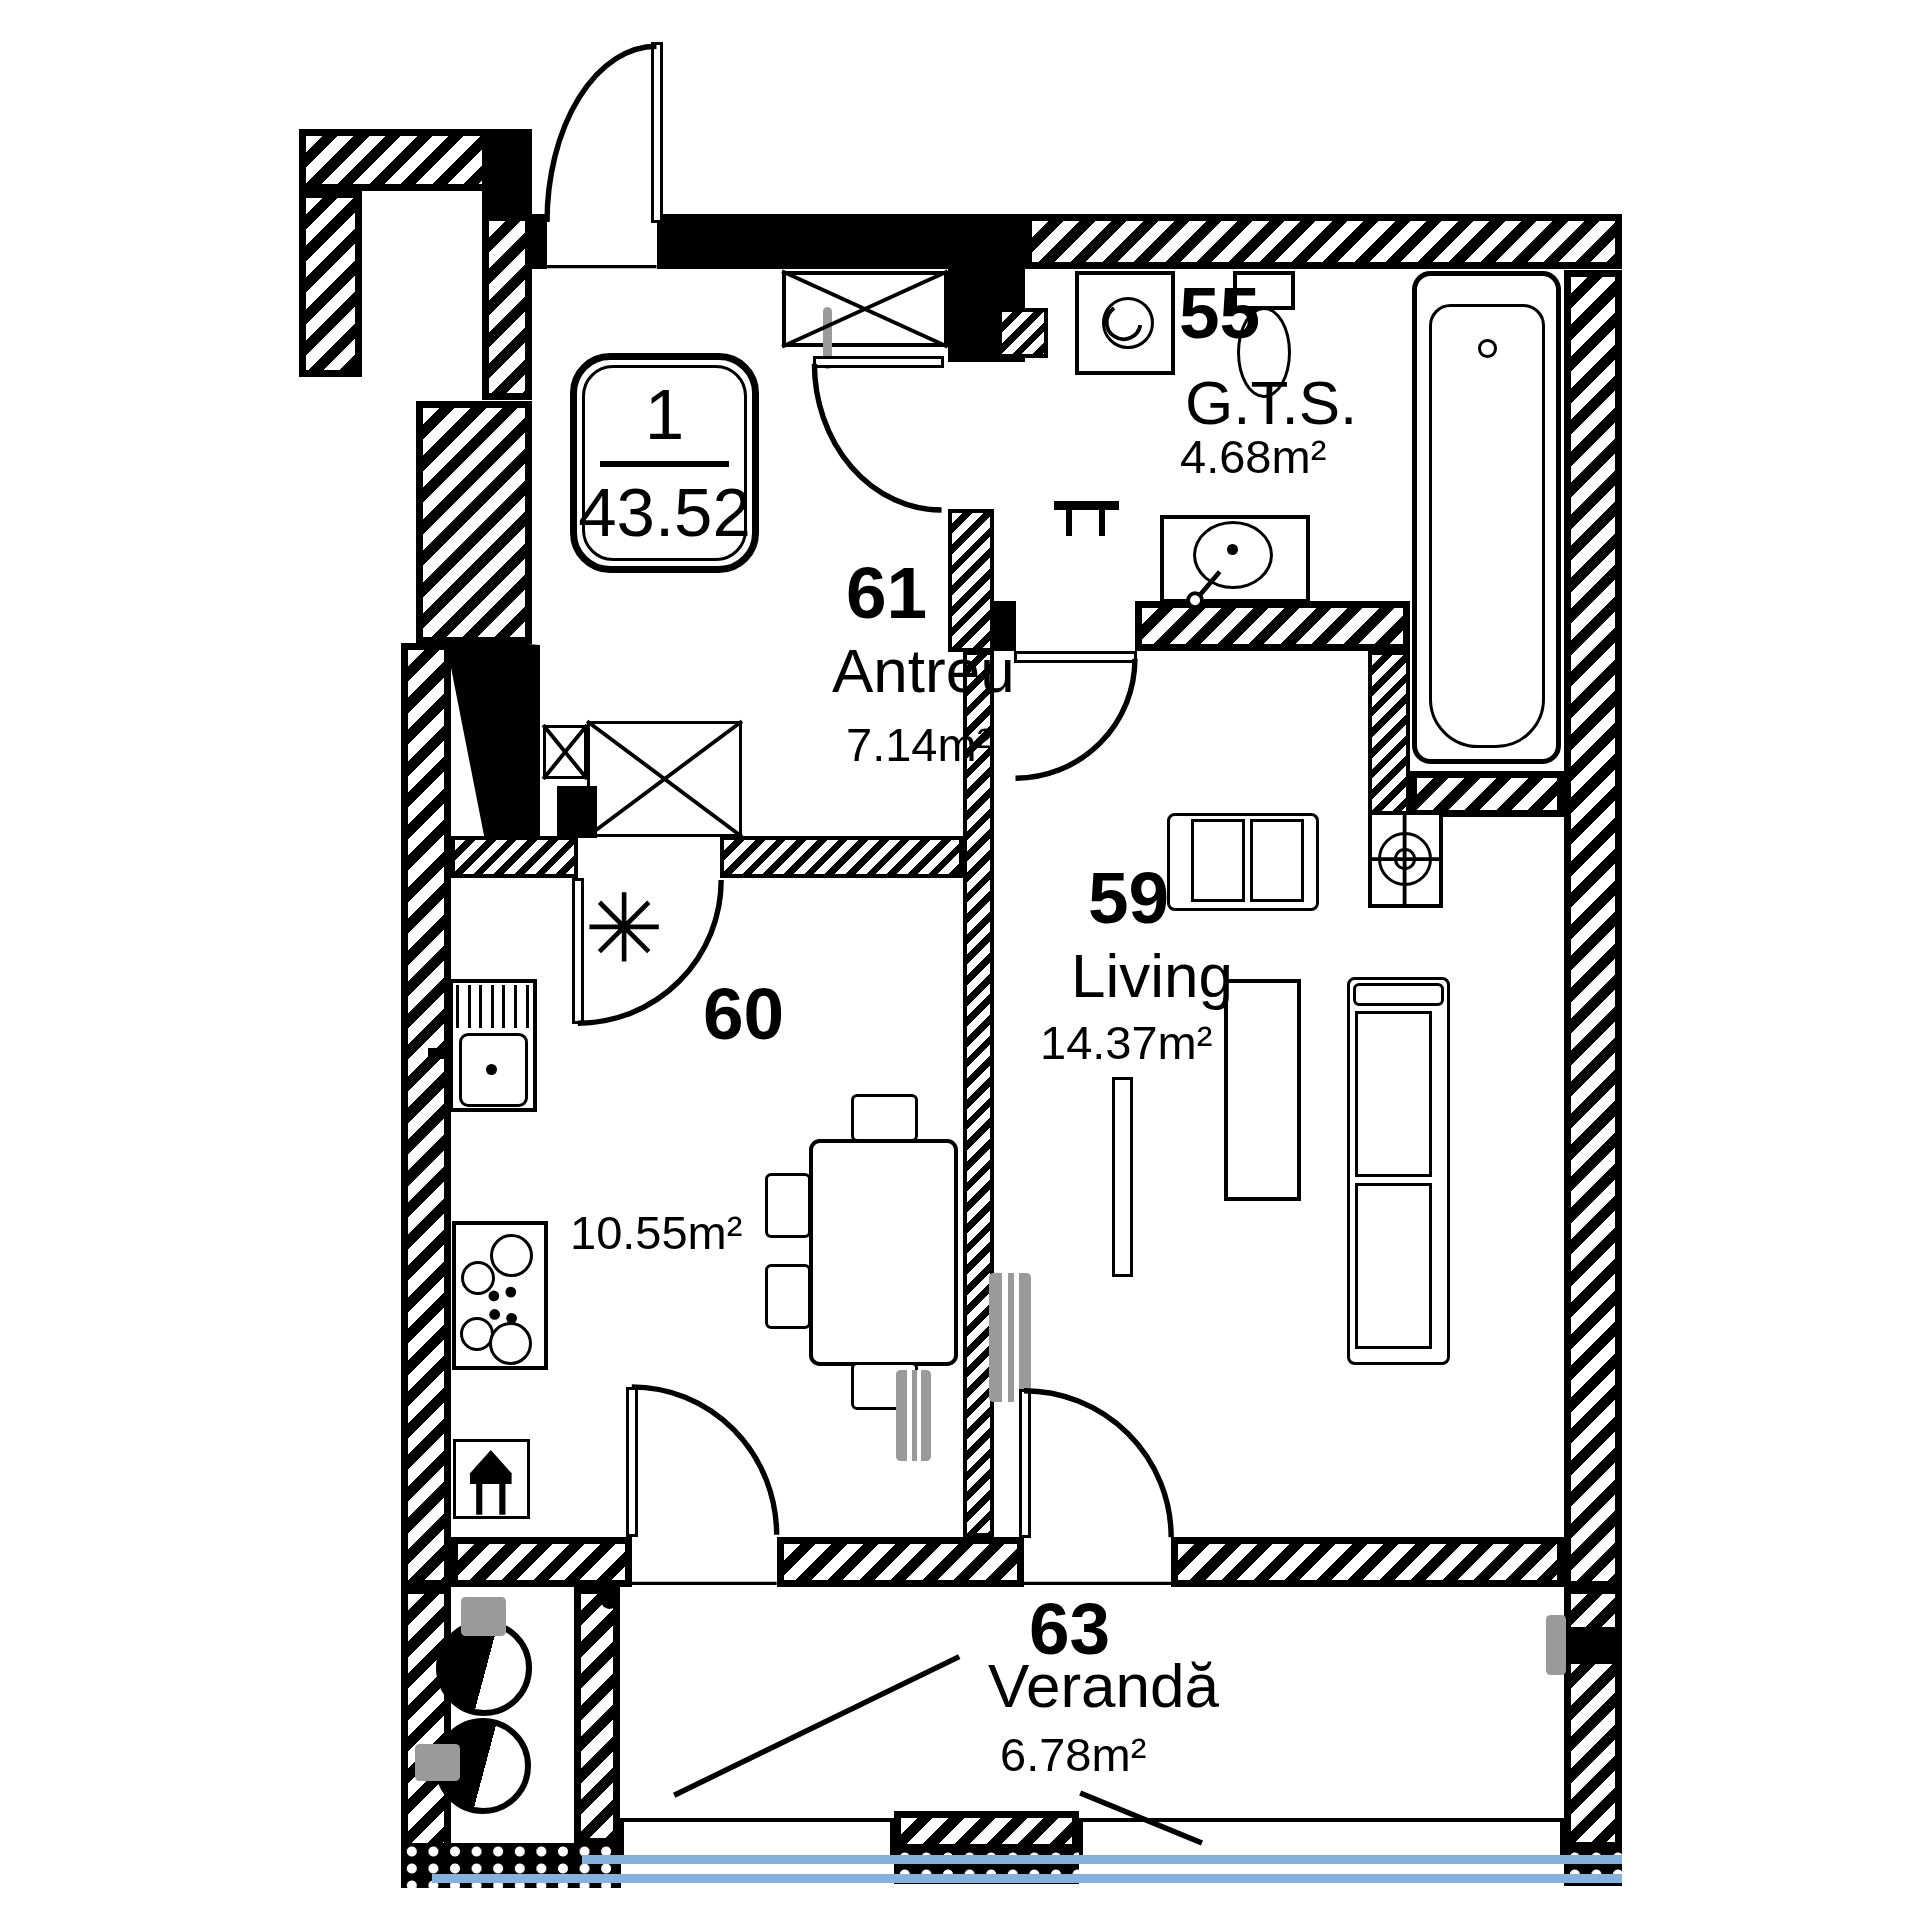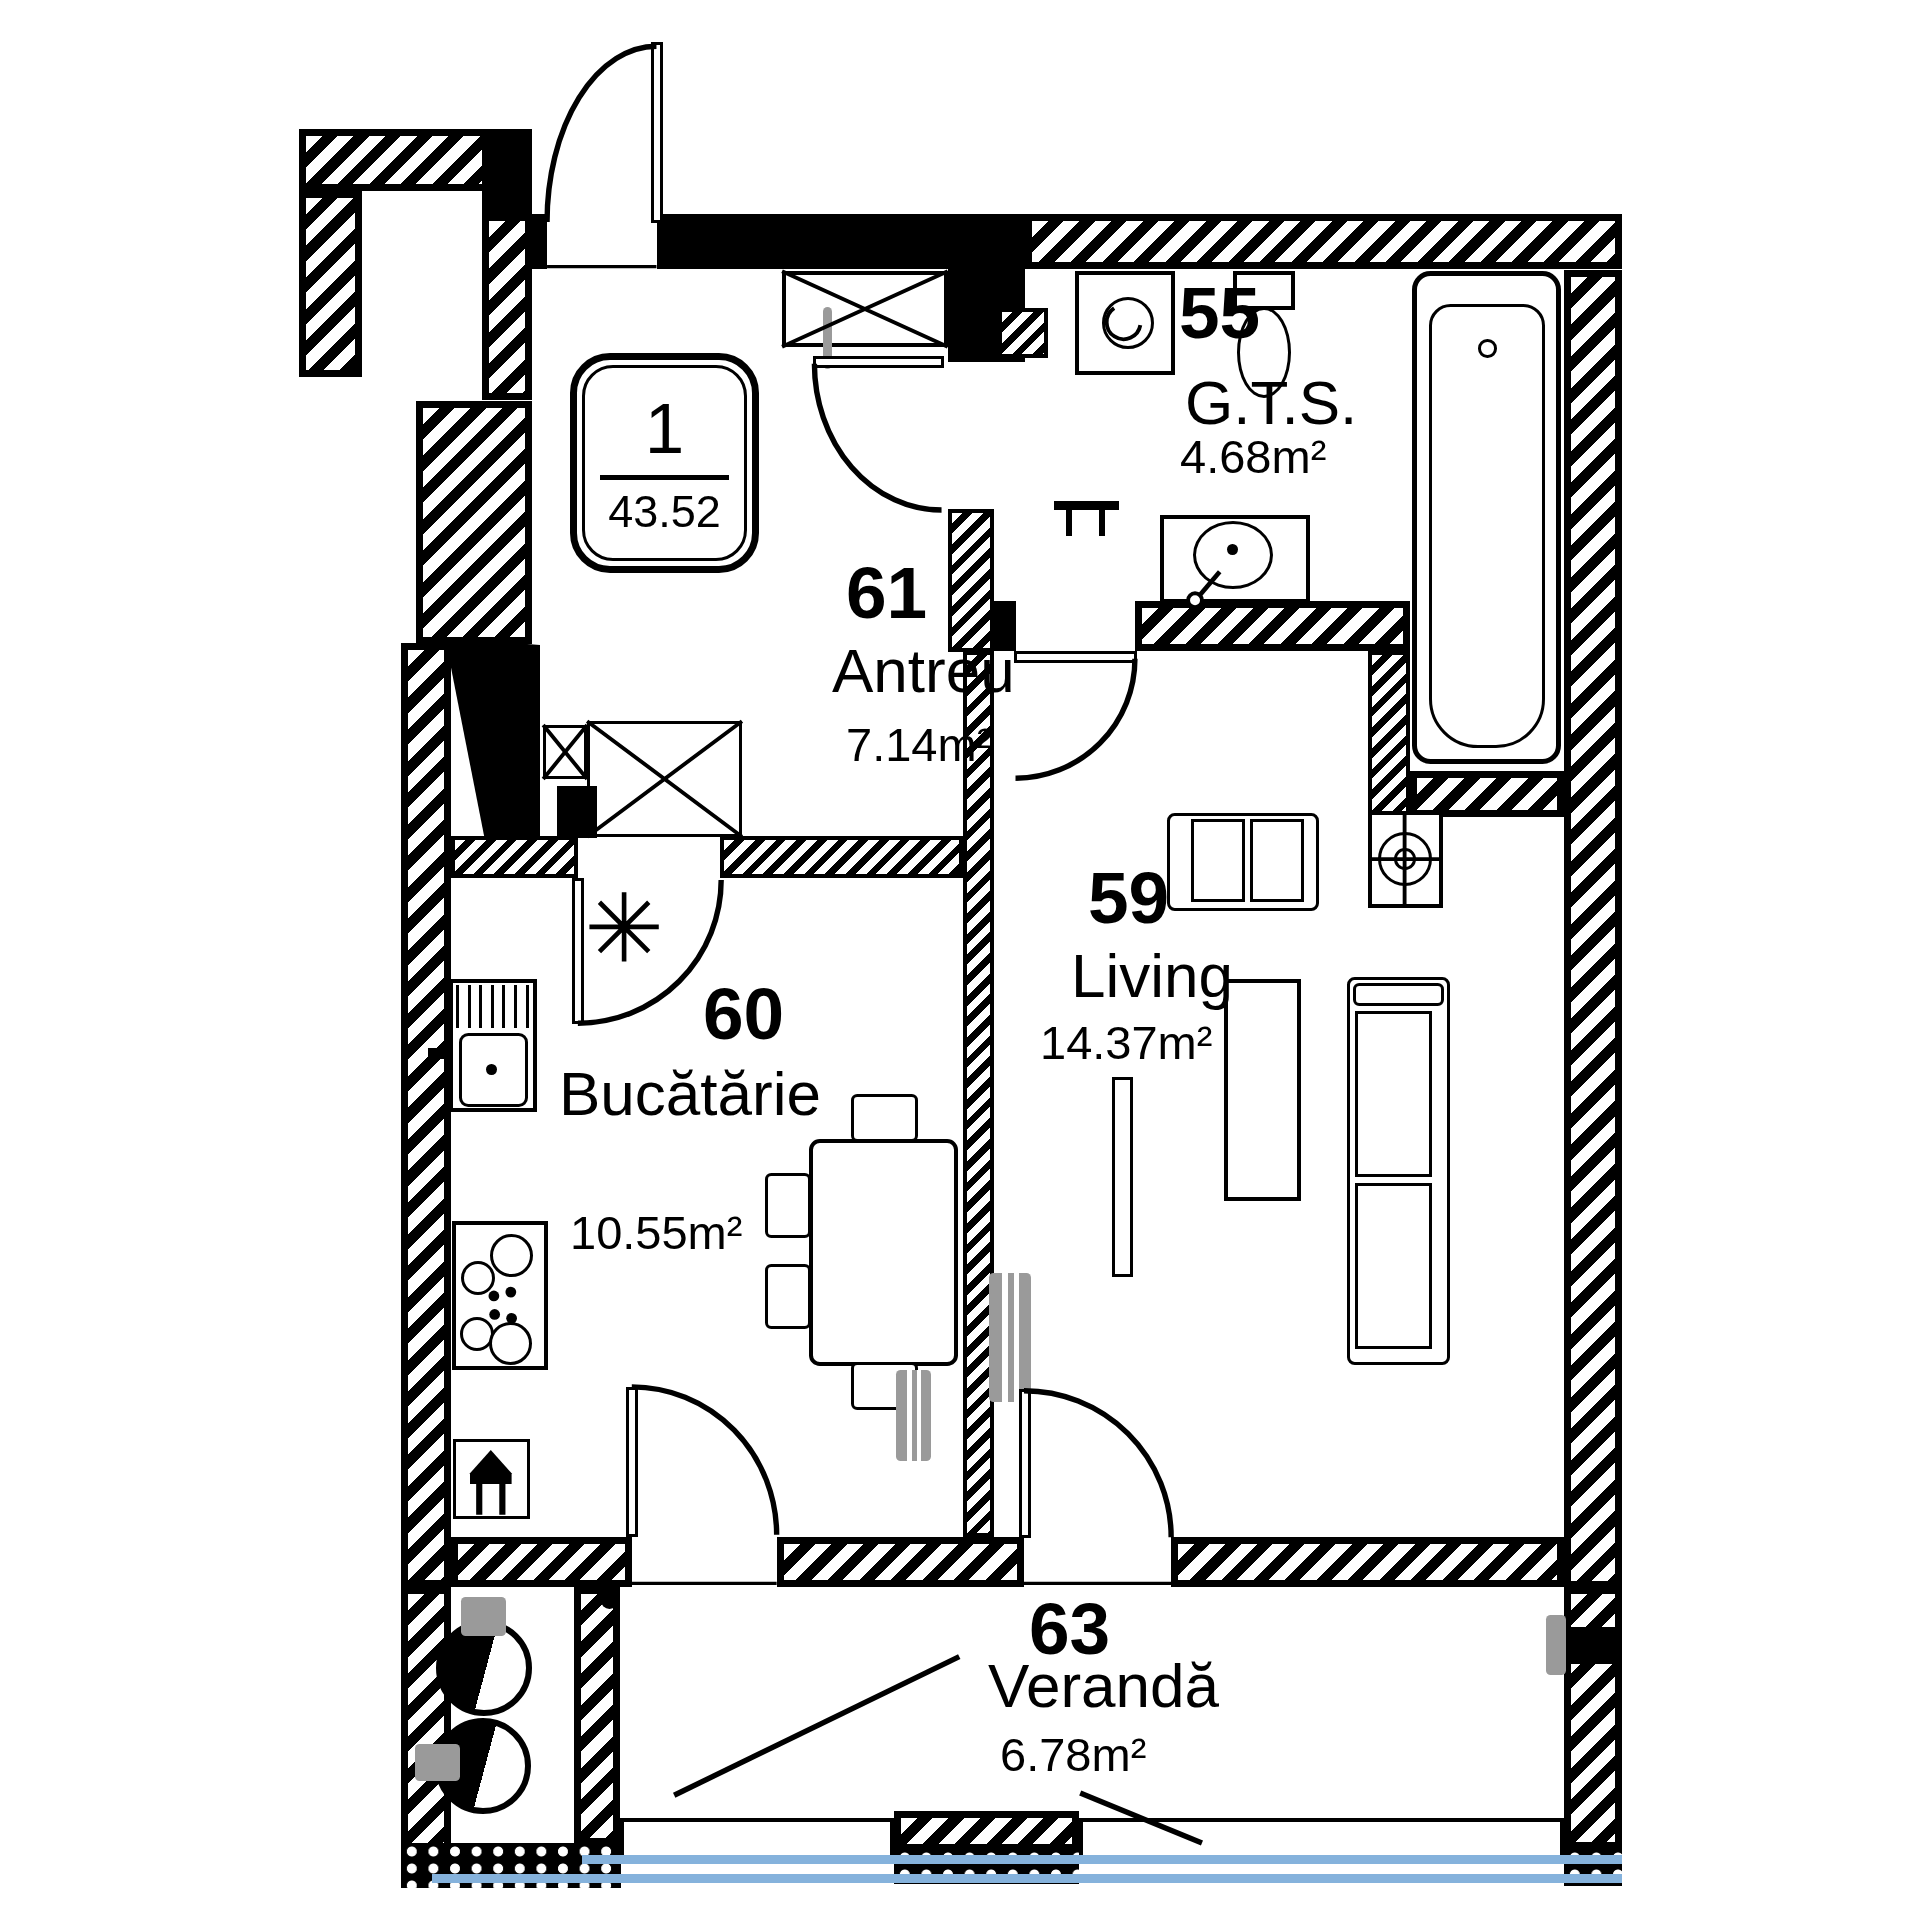--- a/index.html
+++ b/index.html
@@ -19,21 +19,21 @@
   .txt{position:absolute;color:#000;line-height:1;white-space:nowrap;z-index:6}
   .num{font-weight:700;font-size:73px}
   .nm{font-size:62px}
   .ar{font-size:47px}
   .ribs{background:repeating-linear-gradient(90deg,#000 0 3.1px,#fff 3.1px 11.6px);z-index:3}
   svg.lines{position:absolute;left:0;top:0;z-index:5;pointer-events:none}
   .badge{position:absolute;left:570px;top:353px;width:175px;height:206px;border:7px solid #000;border-radius:40px;z-index:6;background:#fff}
   .badge-inner{position:absolute;inset:5.4px;border:3.1px solid #000;border-radius:31px;display:flex;flex-direction:column;align-items:center;justify-content:center}
   .badge-line{width:129px;height:5.4px;background:#000;margin:6.2px 0}
   .b1{font-size:71px}
-  .b2{font-size:45px}
+  .b2{font-size:69px}
 </style>
 </head>
 <body>
 
 <div class="plan">
 
   <div class="abs w" style="left:299px;top:129px;width:231px;height:62px"></div>
   <div class="abs w" style="left:299px;top:191px;width:63px;height:186px"></div>
   <div class="abs wb" style="left:482px;top:129px;width:50px;height:140px"></div>
   <div class="abs wb" style="left:482px;top:214px;width:65px;height:55px"></div>
@@ -193,21 +193,20 @@
 
   <div class="txt num" style="left:1179px;top:276px">55</div>
   <div class="txt nm" style="left:1185px;top:372px">G.T.S.</div>
   <div class="txt ar" style="left:1180px;top:433px">4.68m²</div>
 
   <div class="txt num" style="left:1088px;top:861px">59</div>
   <div class="txt nm" style="left:1071px;top:945px">Living</div>
   <div class="txt ar" style="left:1040px;top:1019px">14.37m²</div>
 
   <div class="txt num" style="left:703px;top:977px">60</div>
-  <div class="txt nm" style="left:559px;top:1063px">Bucătărie</div>
   <div class="txt ar" style="left:570px;top:1209px">10.55m²</div>
 
   <div class="txt num" style="left:1029px;top:1592px">63</div>
   <div class="txt nm" style="left:988px;top:1655px">Verandă</div>
   <div class="txt ar" style="left:1000px;top:1731px">6.78m²</div>
 
 </div>
 
 
 </body></html>

